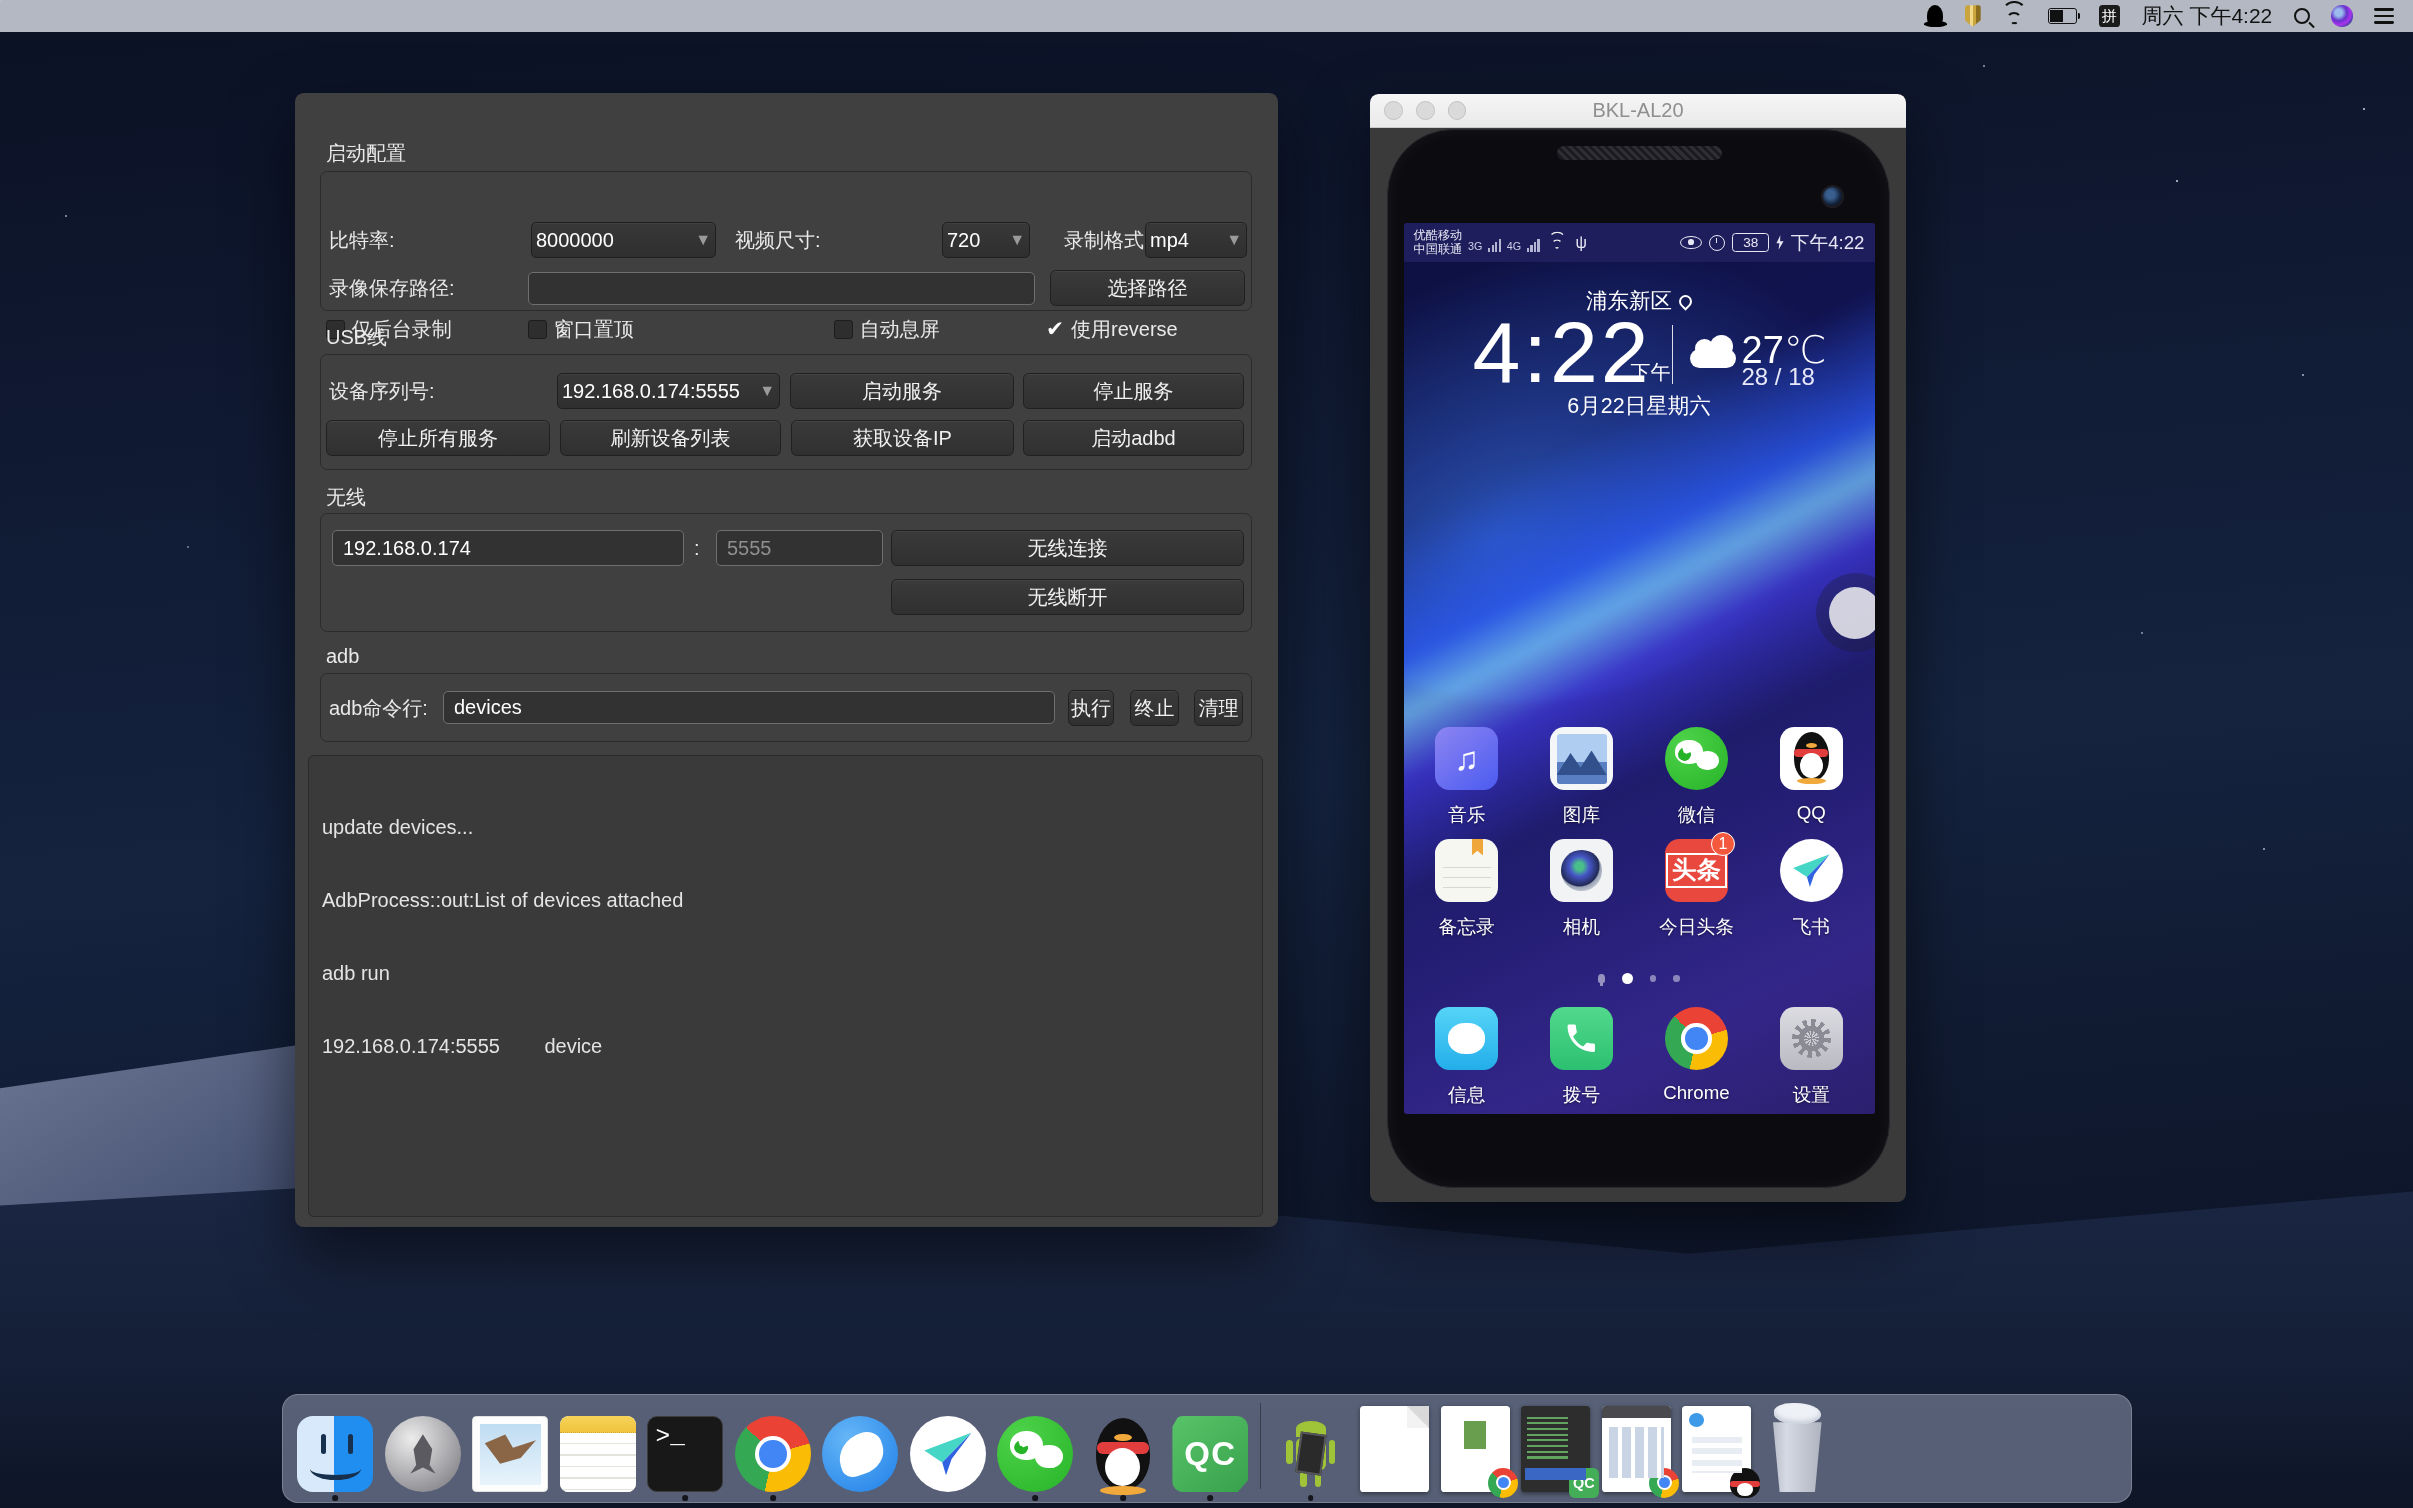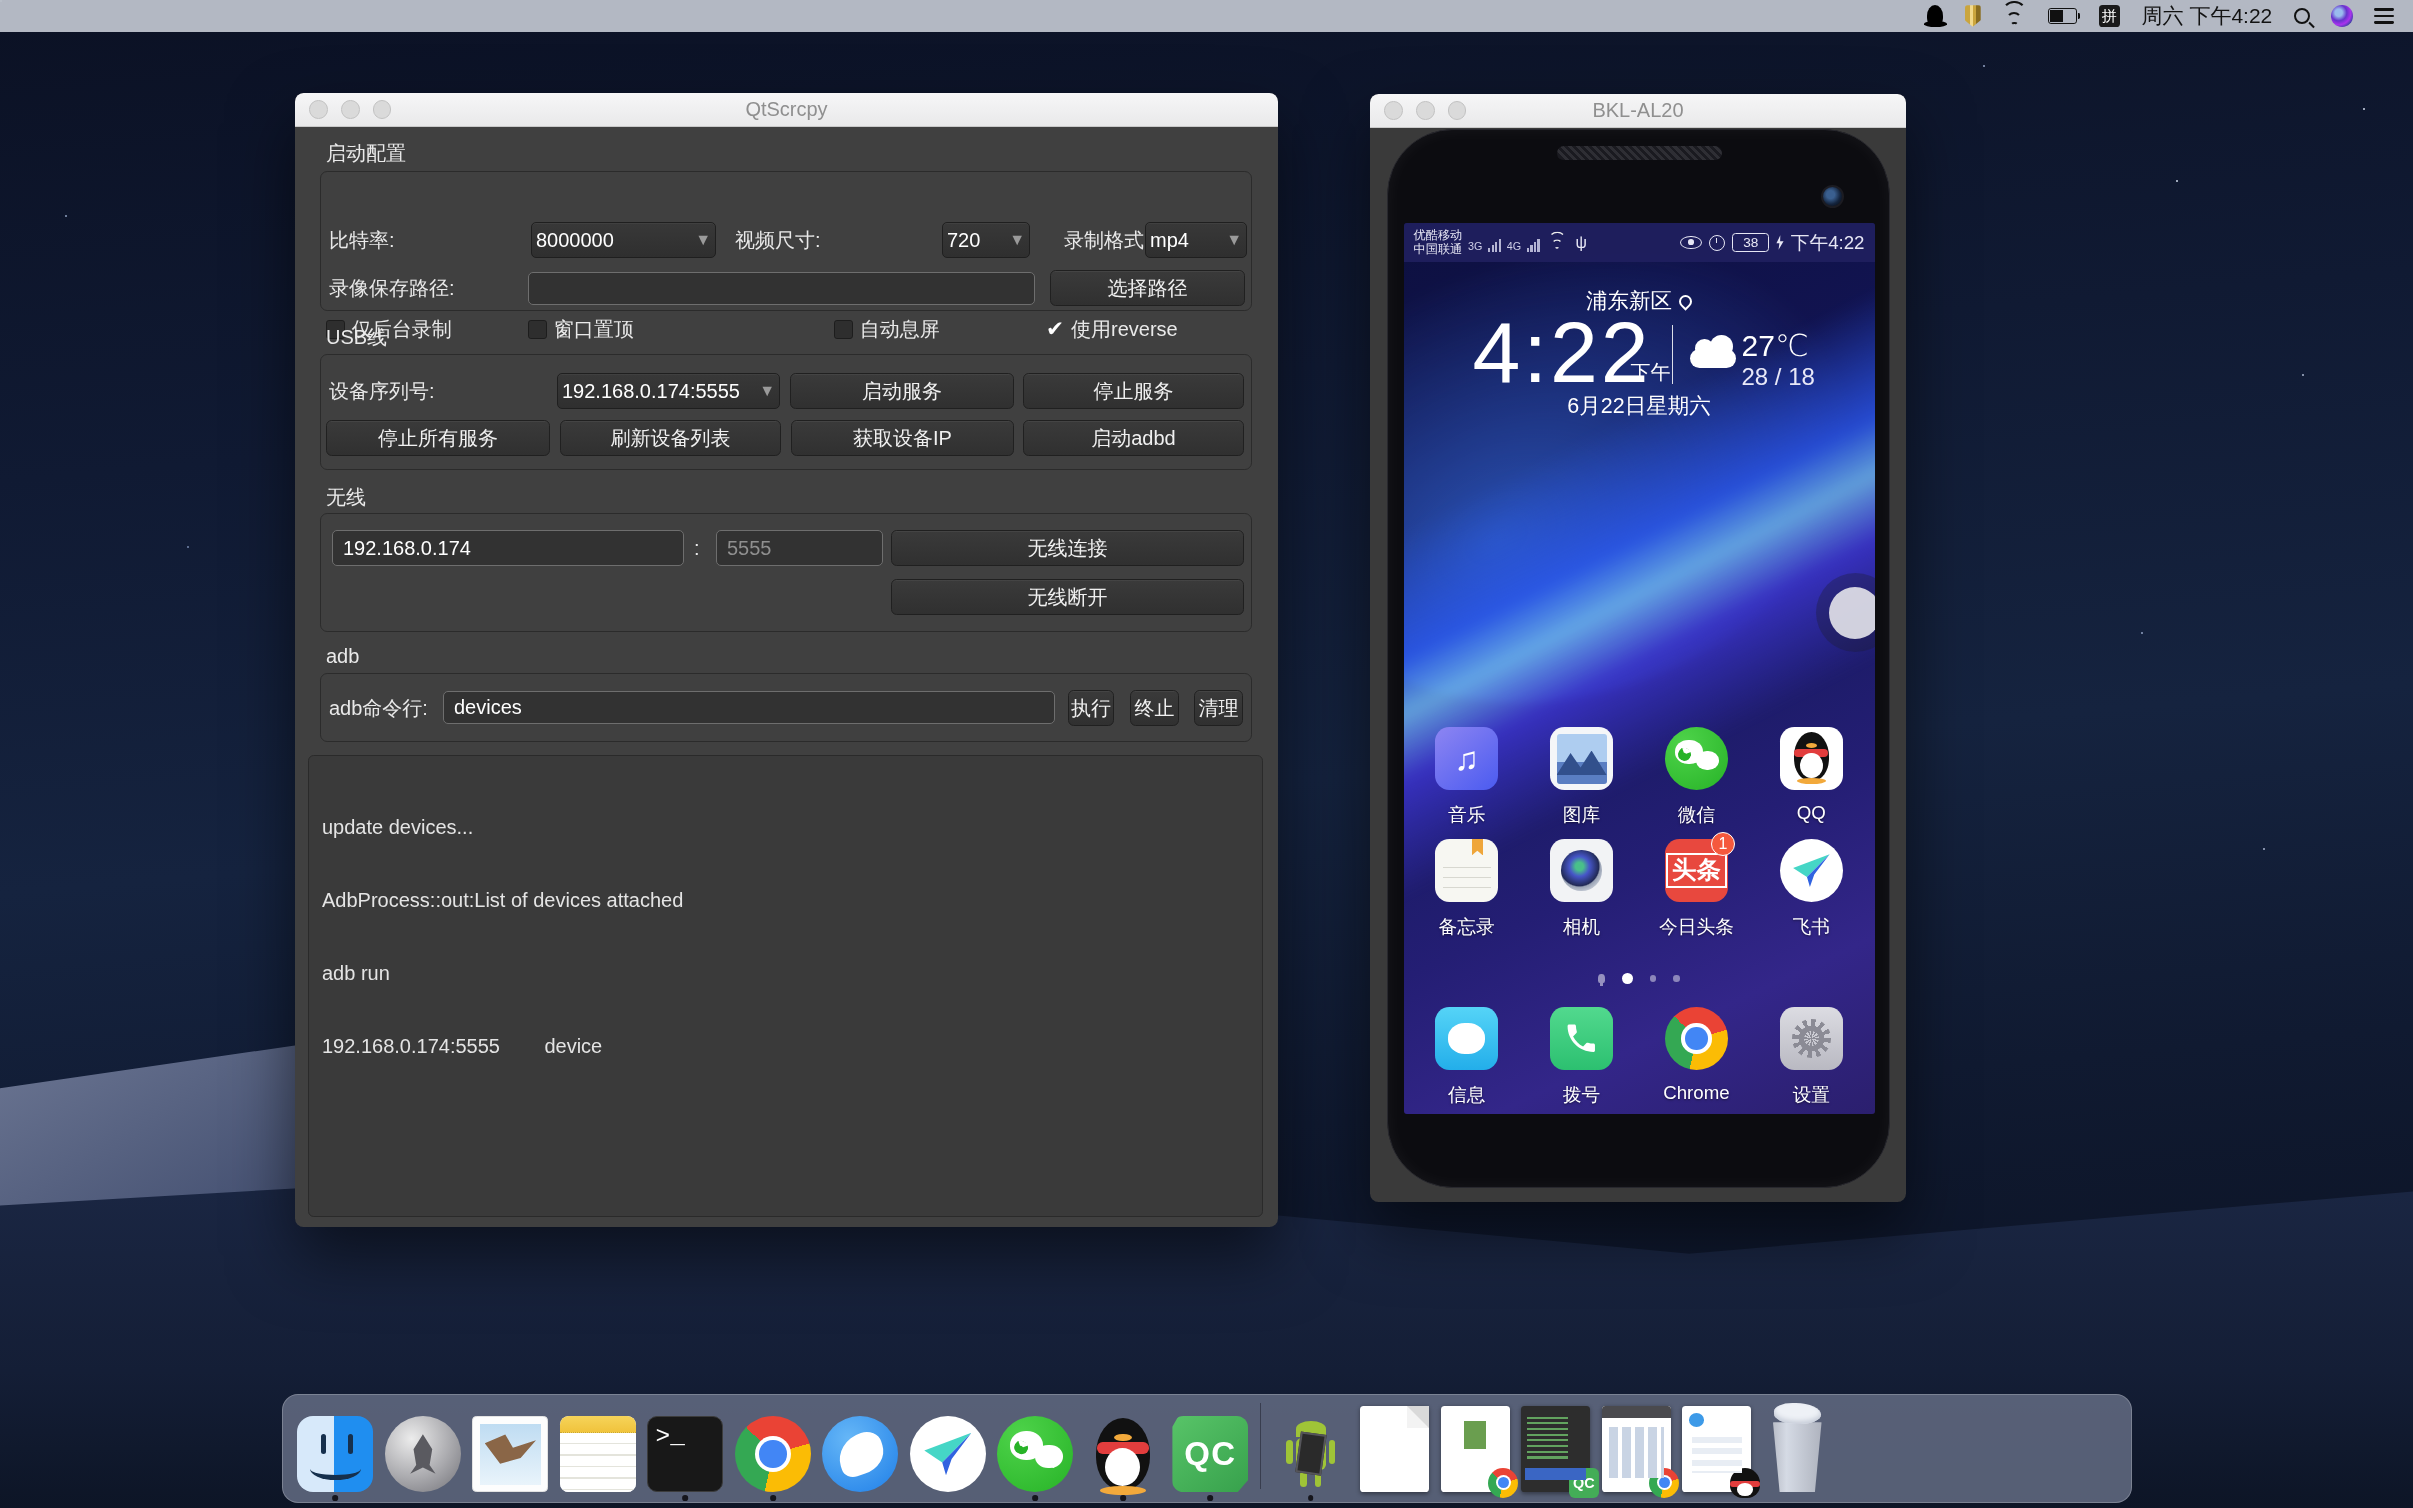--- a/index.html
+++ b/index.html
@@ -105,21 +105,21 @@
              display:flex; align-items:center; justify-content:center; padding:0 2.9px; }
   .bolt { width:7.2px; height:14.4px; background:#e6e6f4; clip-path:polygon(55% 0,0 55%,42% 55%,30% 100%,100% 42%,52% 42%); }
   .loc-row { position:absolute; left:0; top:63px; width:100%; text-align:center; color:#fff; font-size:21.5px; }
   .pin { display:inline-block; width:13px; height:13px; border:2.2px solid #fff; border-radius:50% 50% 50% 0; transform:rotate(-45deg); margin-left:7.2px; }
   .bigtime { position:absolute; left:69px; top:80px; color:#fff; font-size:86px; font-weight:200; letter-spacing:2.9px; }
   .ampm { position:absolute; left:227px; top:136px; color:#fff; font-size:20px; }
   .vdiv { position:absolute; left:268px; top:102px; width:1.4px; height:59px; background:rgba(255,255,255,.85); }
   .cloud { position:absolute; left:286px; top:126px; width:46px; height:18.7px; background:#fff; border-radius:10px; }
   .cloud:before { content:""; position:absolute; left:5.7px; top:-10px; width:18.7px; height:18.7px; background:#fff; border-radius:50%; }
   .cloud:after { content:""; position:absolute; left:20px; top:-14.4px; width:23px; height:23px; background:#fff; border-radius:50%; }
-  .temp { position:absolute; left:338px; top:105px; color:#fff; font-size:30px; font-weight:300; }
+  .temp { position:absolute; left:338px; top:105px; color:#fff; font-size:38px; font-weight:300; }
   .hilo { position:absolute; left:338px; top:140px; color:#e8e8f8; font-size:24px; }
   .pdate { position:absolute; left:0; top:168px; width:100%; text-align:center; color:#fff; font-size:21.5px; }
 
   .app-grid { position:absolute; left:0; width:471px; display:flex; justify-content:space-around; padding:0 5.7px; }
   .app { width:108px; display:flex; flex-direction:column; align-items:center; }
   .app .ic { width:63px; height:63px; position:relative; }
   .app .alab { margin-top:11.5px; color:#fff; font-size:18.7px; text-shadow:0 0.7px 2.2px rgba(0,0,0,.5); white-space:nowrap; }
   .r20 { border-radius:14.4px; }
   .badge { position:absolute; right:-7.2px; top:-7.2px; min-width:24.4px; height:24.4px; border-radius:12.2px; background:#f5593d;
            color:#fff; font-size:16px; display:flex; align-items:center; justify-content:center; border:1.4px solid #fff; }
@@ -274,28 +274,20 @@
         <div class="mlist">
           <i></i>
           <i></i>
           <i></i>
         </div>
       </div>
   </div>
 </div>
 
 <div class="window qt">
-  <div class="titlebar">
-    <div class="lights">
-      <div class="light"></div>
-      <div class="light"></div>
-      <div class="light"></div>
-    </div>
-    <div class="wtitle">QtScrcpy</div>
-  </div>
 
   <div class="sect" style="left:31px;top:47px;">启动配置</div>
   <div class="gbox" style="left:25px;top:78px;width:932px;height:140px;"></div>
 
   <div class="lbl" style="left:34px;top:129px;">比特率:</div>
   <div class="combo" style="left:236px;top:129px;width:185px;height:36px;">
     <span>8000000</span>
       <span class="arr">▼</span>
   </div>
   <div class="lbl" style="left:440px;top:129px;">视频尺寸:</div>

